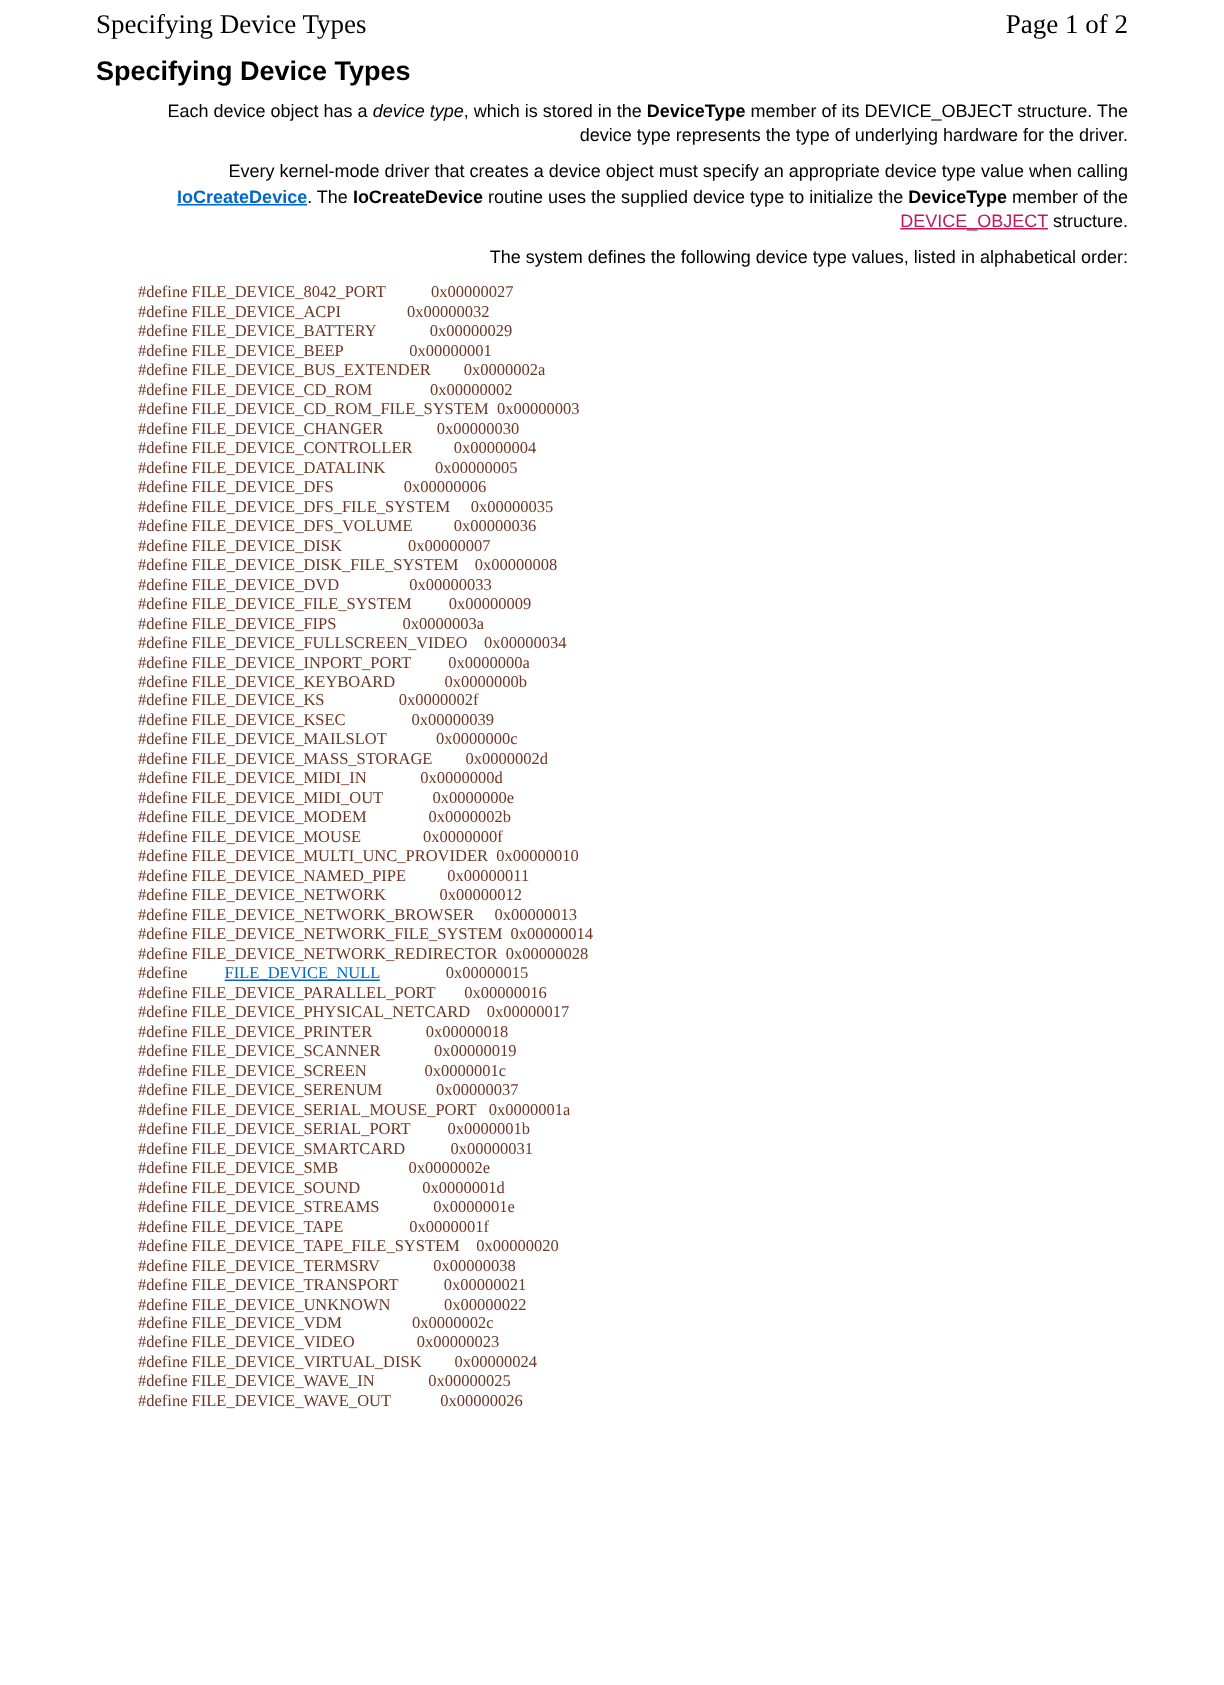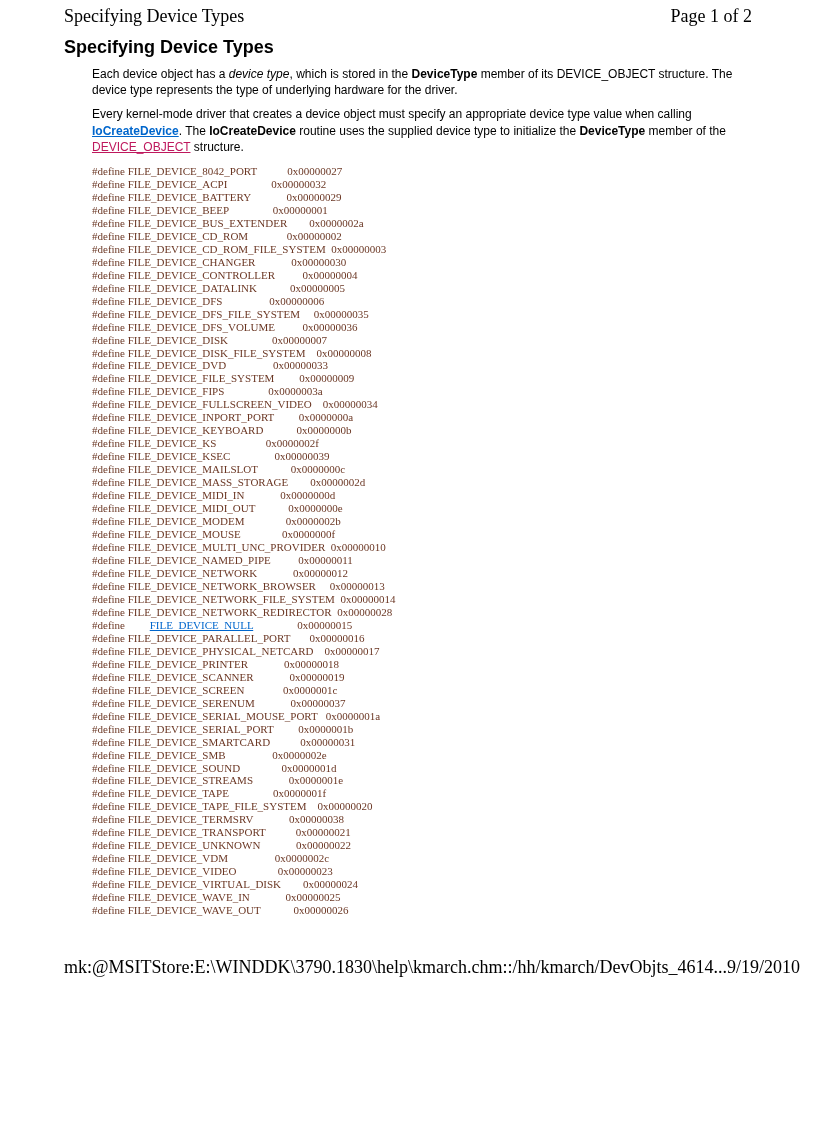--- a/index.html
+++ b/index.html
@@ -34,20 +34,21 @@
     font-family: Verdana, sans-serif;
     font-size: 18px;
     font-weight: bold;
     margin: 4px 0 8px 0;
   }
   .body-text {
     margin-left: 28px;
     margin-bottom: 8px;
     font-size: 12px;
     line-height: 1.35;
+    text-align: right;
   }
   a.link {
     color: #be185d;
     text-decoration: underline;
   }
   a.link-bold {
     color: #0066cc;
     text-decoration: underline;
     font-weight: bold;
   }
@@ -87,20 +88,21 @@
     <h1 class="page-title">Specifying Device Types</h1>
 
     <div class="body-text">
       <span>Each device object has a </span><em>device type</em><span>, which is stored in the </span><b>DeviceType</b><span> member of its DEVICE_OBJECT structure. The device type represents the type of underlying hardware for the driver.</span>
     </div>
 
     <div class="body-text">
       <span>Every kernel-mode driver that creates a device object must specify an appropriate device type value when calling </span><a href="#" class="link-bold">IoCreateDevice</a><span>. The </span><b>IoCreateDevice</b><span> routine uses the supplied device type to initialize the </span><b>DeviceType</b><span> member of the </span><a href="#" class="link">DEVICE_OBJECT</a><span> structure.</span>
     </div>
 
+    <div class="body-text">The system defines the following device type values, listed in alphabetical order:</div>
 
     <pre class="defines" id="defines-block">#define <span>FILE_DEVICE_8042_PORT</span>           <span>0x00000027</span>
 #define <span>FILE_DEVICE_ACPI</span>                <span>0x00000032</span>
 #define <span>FILE_DEVICE_BATTERY</span>             <span>0x00000029</span>
 #define <span>FILE_DEVICE_BEEP</span>                <span>0x00000001</span>
 #define <span>FILE_DEVICE_BUS_EXTENDER</span>        <span>0x0000002a</span>
 #define <span>FILE_DEVICE_CD_ROM</span>              <span>0x00000002</span>
 #define <span>FILE_DEVICE_CD_ROM_FILE_SYSTEM</span>  <span>0x00000003</span>
 #define <span>FILE_DEVICE_CHANGER</span>             <span>0x00000030</span>
 #define <span>FILE_DEVICE_CONTROLLER</span>          <span>0x00000004</span>
@@ -149,18 +151,14 @@
 #define <span>FILE_DEVICE_TRANSPORT</span>           <span>0x00000021</span>
 #define <span>FILE_DEVICE_UNKNOWN</span>             <span>0x00000022</span>
 #define <span>FILE_DEVICE_VDM</span>                 <span>0x0000002c</span>
 #define <span>FILE_DEVICE_VIDEO</span>               <span>0x00000023</span>
 #define <span>FILE_DEVICE_VIRTUAL_DISK</span>        <span>0x00000024</span>
 #define <span>FILE_DEVICE_WAVE_IN</span>             <span>0x00000025</span>
 #define <span>FILE_DEVICE_WAVE_OUT</span>            <span>0x00000026</span>
 </pre>
   </div>
 
-  <div class="footer-row">
-    <span>mk:@MSITStore:E:\WINDDK\3790.1830\help\kmarch.chm::/hh/kmarch/DevObjts_4614...</span>
-    <span>9/19/2010</span>
-  </div>
 
 </div>
 
 </body></html>

